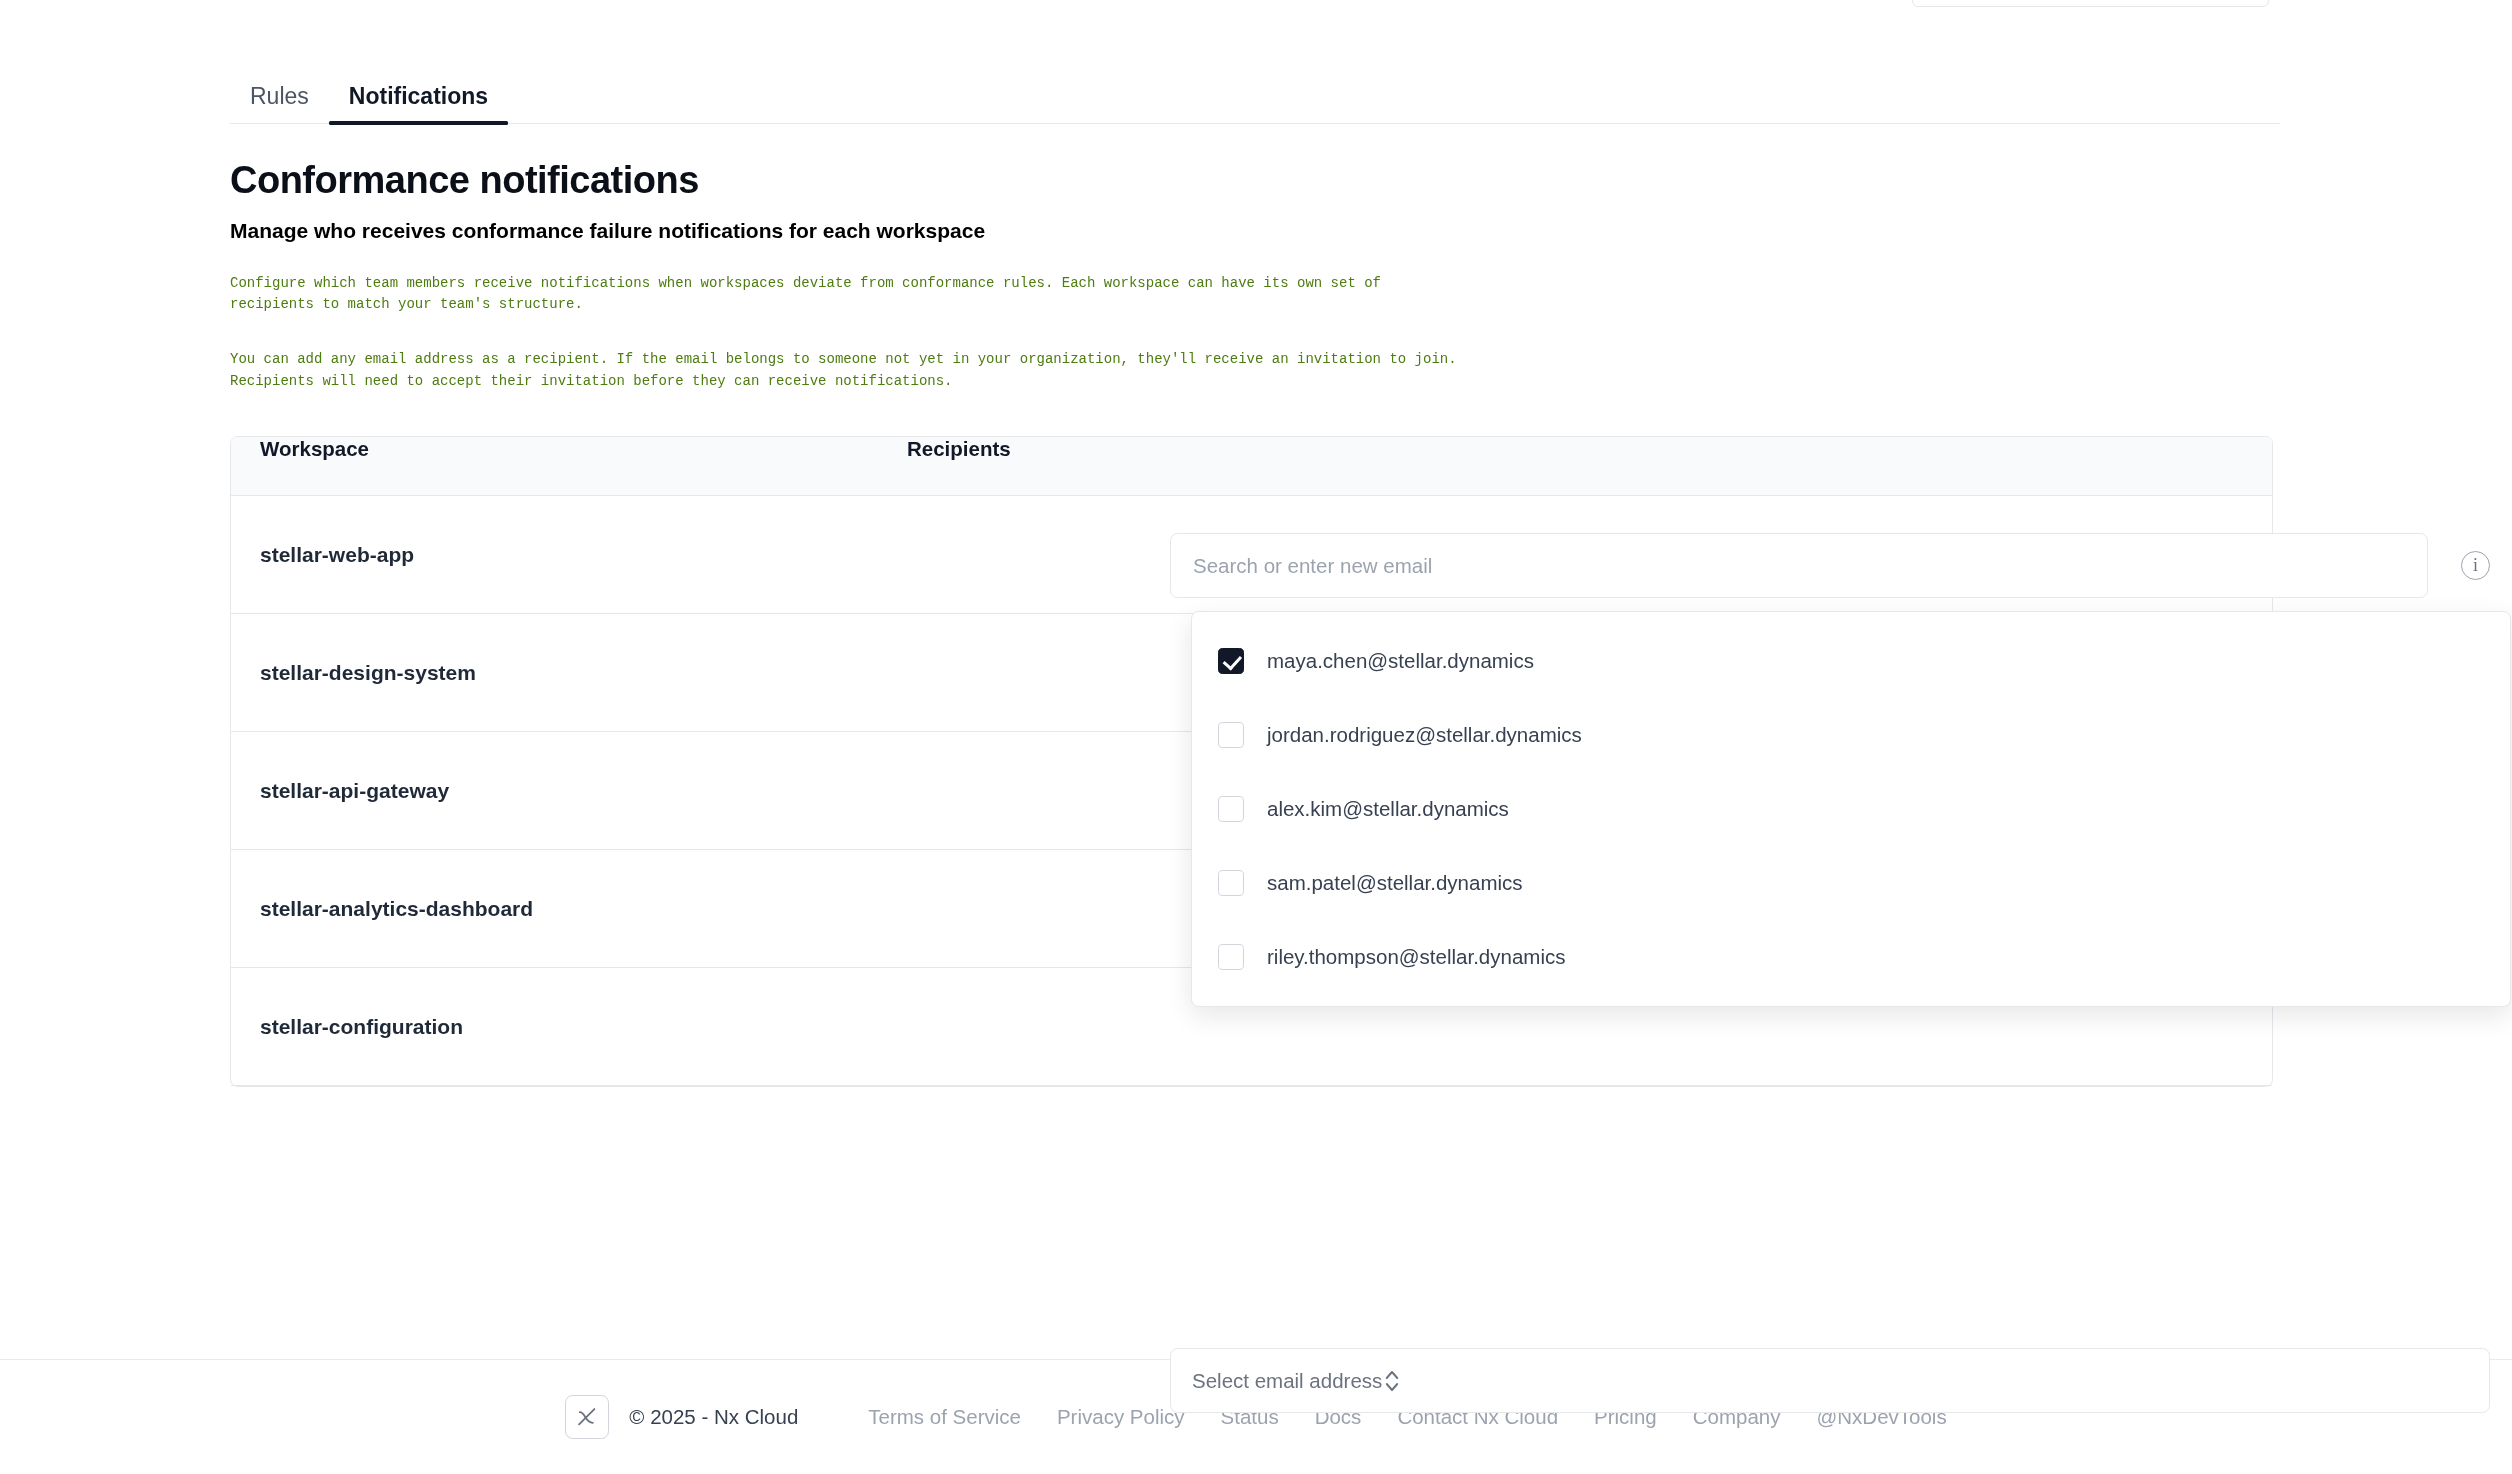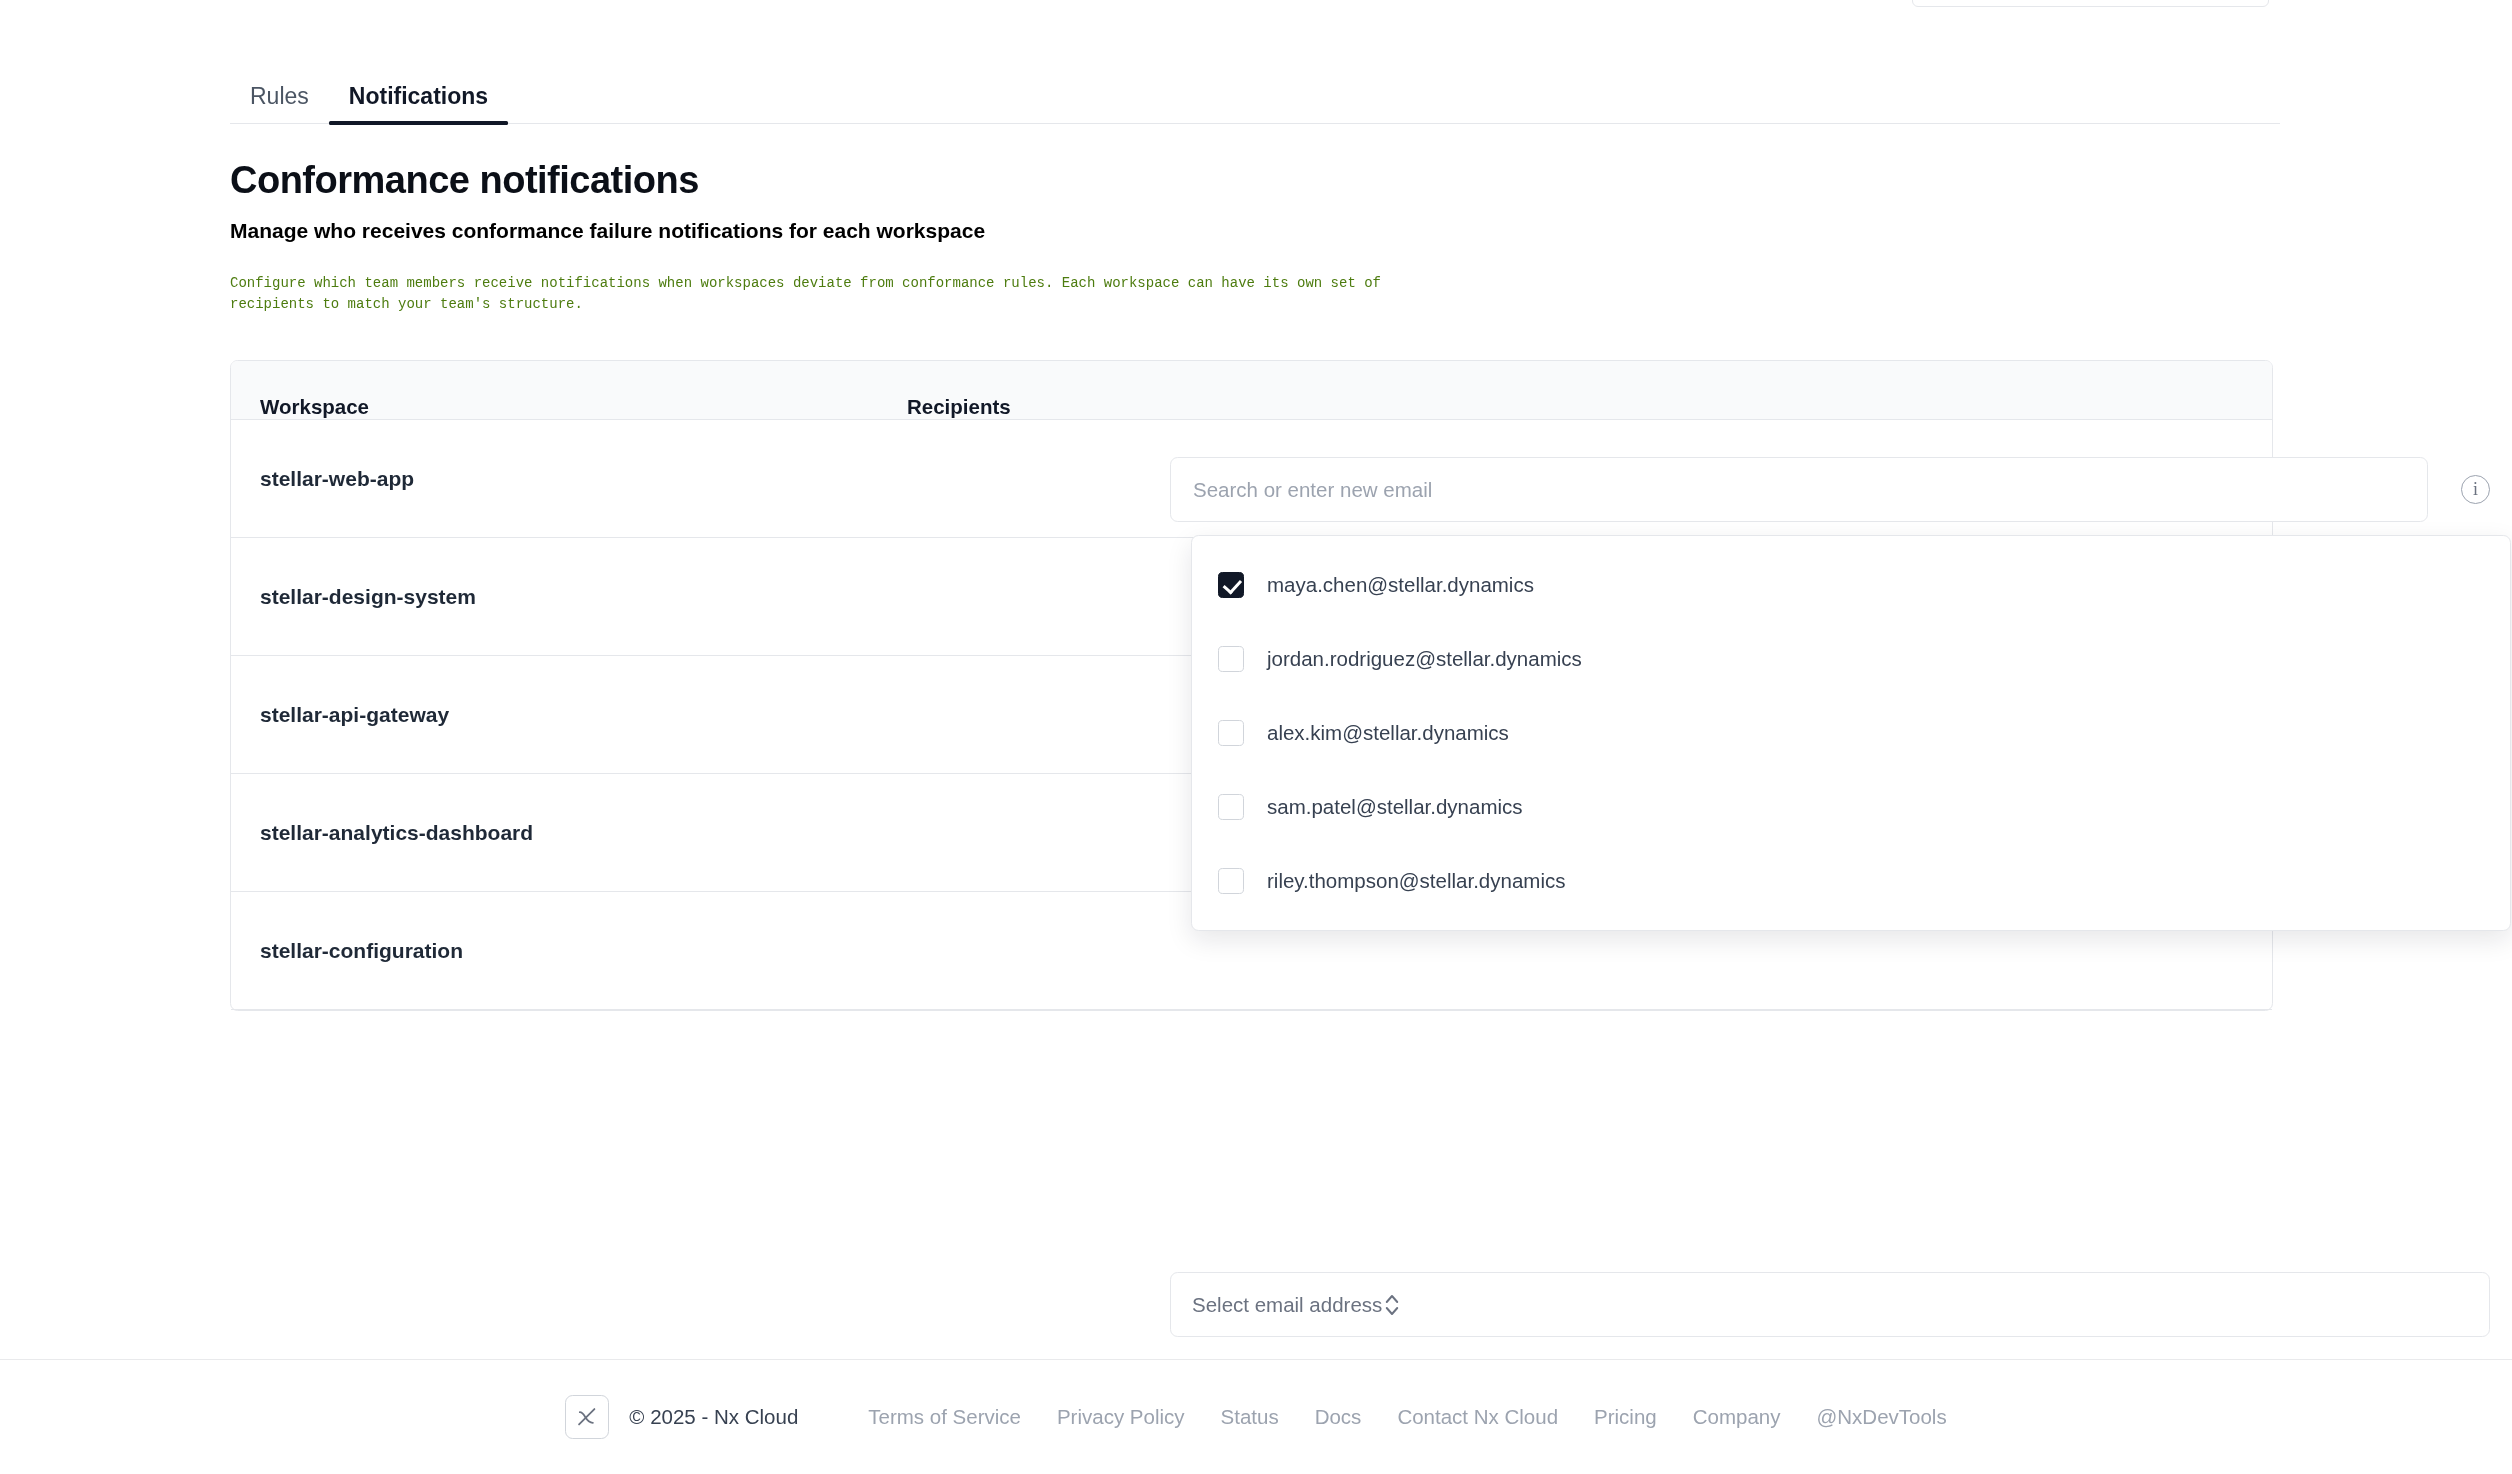--- a/index.html
+++ b/index.html
@@ -115,21 +115,21 @@
     overflow: visible;
     position: relative;
     background: #ffffff;
   }
   .thead {
     display: flex;
     background: #f9fafb;
     border-bottom: 1.5px solid #e5e7eb;
     border-radius: 6px 6px 0 0;
     height: 59px;
-    align-items: flex-end;
+    align-items: flex-start;
   }
   .th {
     font-size: 20.5px;
     font-weight: bold;
     color: #111827;
   }
   .th.workspace { padding-left: 29px; width: 676px; }
   .th.recipients { padding-left: 0px; }
 
   .trow {
@@ -334,20 +334,21 @@
   <div class="content">
 
     <div class="tabs">
       <button class="tab">Rules</button>
       <button class="tab active">Notifications</button>
     </div>
 
     <h1 class="page-title">Conformance notifications</h1>
     <div class="subtitle">Manage who receives conformance failure notifications for each workspace</div>
     <p class="para">Configure which team members receive notifications when workspaces deviate from conformance rules. Each workspace can have its own set of recipients to match your team's structure.</p>
+    <p class="para second">You can add any email address as a recipient. If the email belongs to someone not yet in your organization, they'll receive an invitation to join. Recipients will need to accept their invitation before they can receive notifications.</p>
 
     <div class="table">
       <div class="thead">
         <div class="th workspace">Workspace</div>
         <div class="th recipients">Recipients</div>
       </div>
 
       <div class="trow">
         <div class="td-workspace">stellar-web-app</div>
         <div class="td-recipients"></div>

